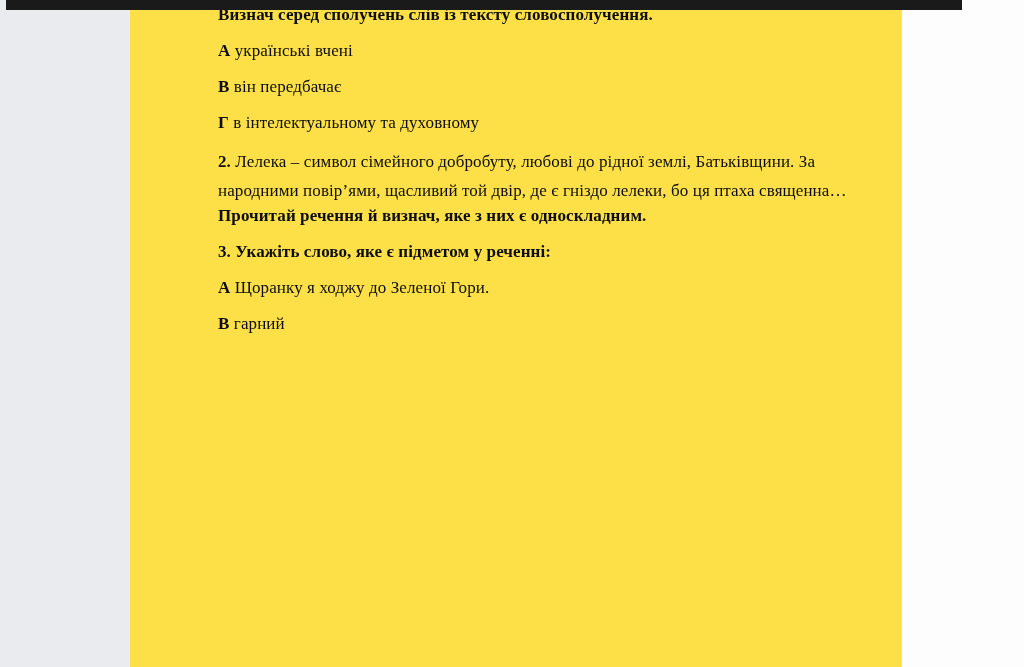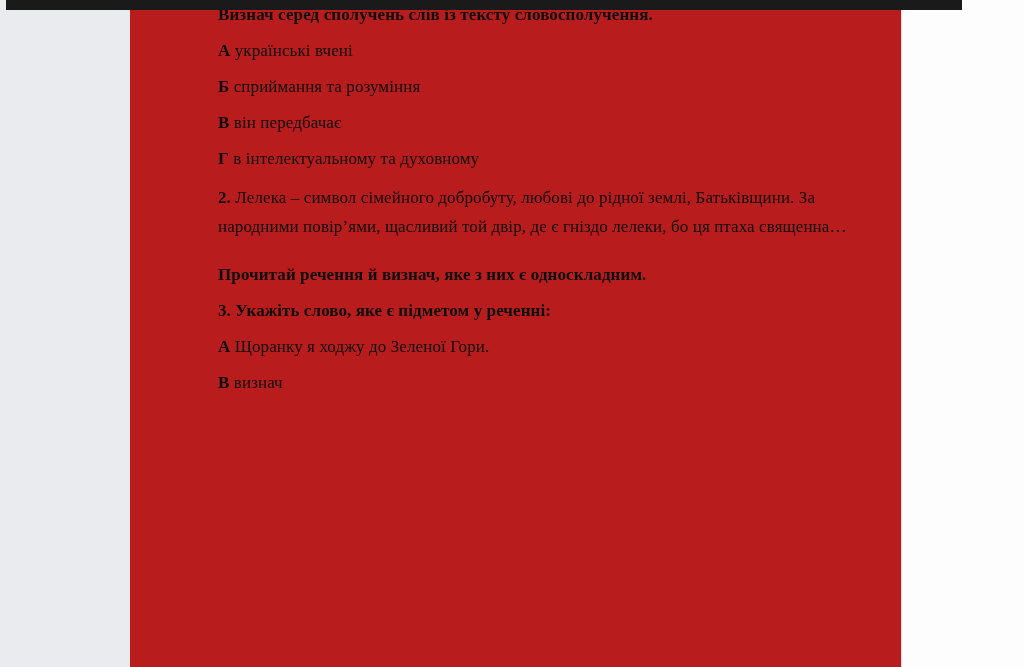--- a/index.html
+++ b/index.html
@@ -50,39 +50,38 @@
     color: #0d0d0d;
     font-size: 17px;
   }
   .block {
     line-height: 22px;
     margin-bottom: 14px;
     letter-spacing: 0.1px;
   }
   .block.paragraph {
     line-height: 28.5px;
-    margin-bottom: 23px;
+    margin-bottom: 0;
   }
   .block.heading { font-weight: bold; }
   .b { font-weight: bold; }
 </style>
 </head>
 <body>
 
 <div class="screen">
   <div class="left-gutter" style="background: rgb(233, 235, 238);"></div>
   <div class="right-gutter"></div>
   <div class="top-bar" style="background: rgb(26, 26, 26);"></div>
-  <div class="page" style="background: #b91c1c;">
+  <div class="page" style="background: #fde047;">
     <div class="content" style="color: rgb(13, 13, 13);">
         <div class="block heading"><span>Визнач серед сполучень слів із тексту словосполучення.</span></div>
         <div class="block option"><span class="b">А</span> <span>українські вчені</span></div>
-        <div class="block option"><span class="b">Б</span> <span>сприймання та розуміння</span></div>
         <div class="block option"><span class="b">В</span> <span>він передбачає</span></div>
         <div class="block option"><span class="b">Г</span> <span>в інтелектуальному та духовному</span></div>
         <div class="block paragraph"><span class="b">2.</span> <span>Лелека – символ  сімейного добробуту, любові до рідної землі, Батьківщини. За народними повір’ями, щасливий той двір, де є гніздо лелеки, бо ця птаха священна…</span></div>
         <div class="block heading"><span>Прочитай речення й визнач, яке з них є односкладним.</span></div>
         <div class="block heading"><span>3.</span> <span>Укажіть слово, яке є підметом у реченні:</span></div>
         <div class="block option"><span class="b">А</span> <span>Щоранку я ходжу до Зеленої Гори.</span></div>
-        <div class="block option"><span class="b">В</span> <span>визнач</span></div>
+        <div class="block option"><span class="b">В</span> <span>гарний</span></div>
       </div>
   </div>
 </div>
 
 </body></html>

